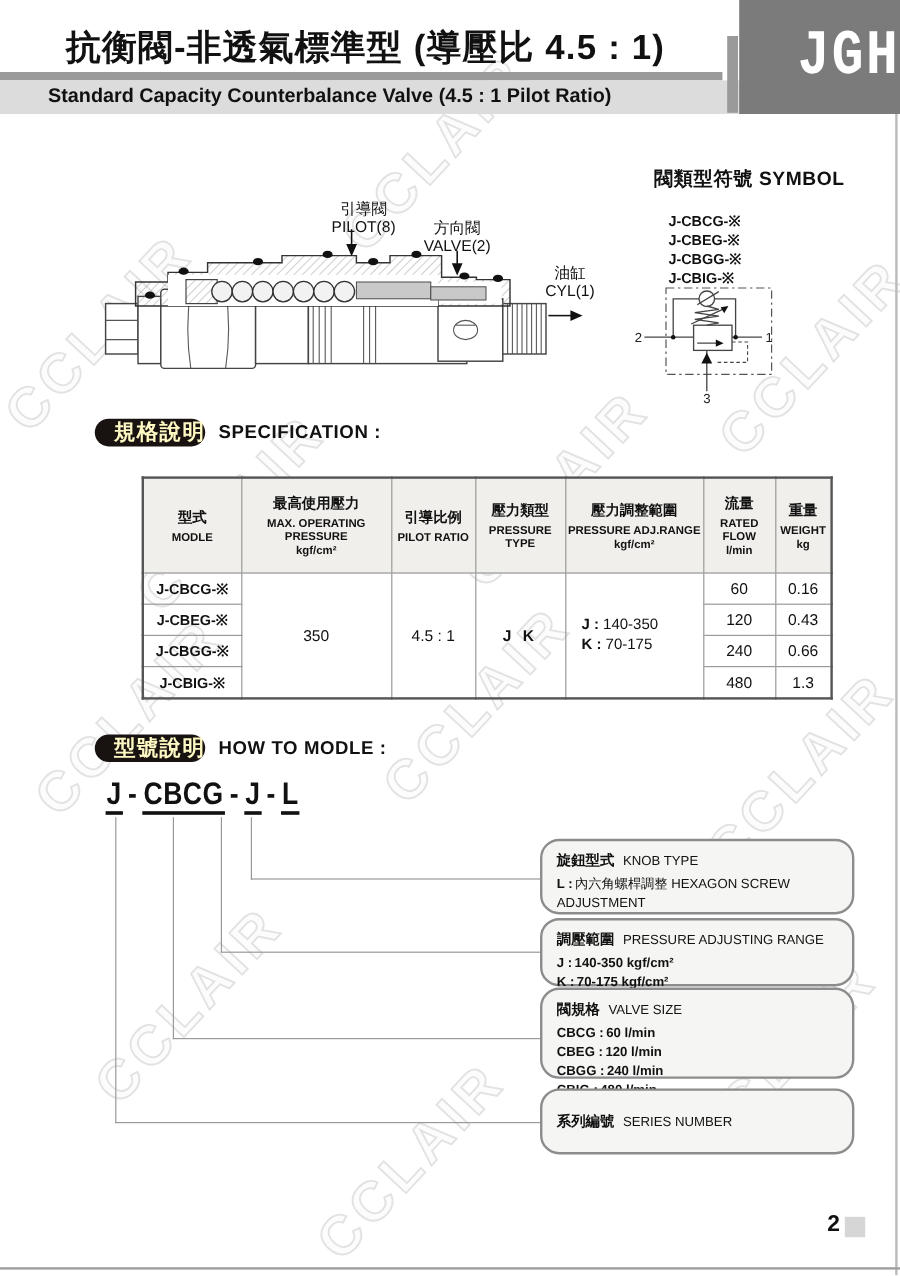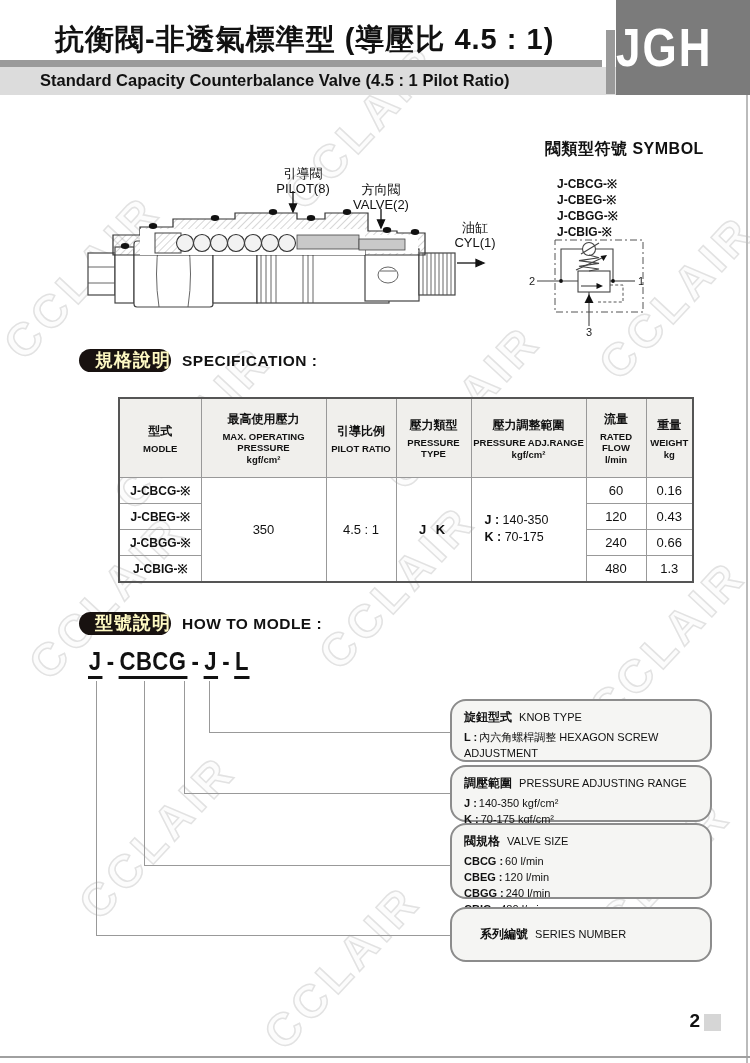--- a/index.html
+++ b/index.html
@@ -9,21 +9,21 @@
   .wm{position:absolute;z-index:0;font-weight:800;font-size:46px;letter-spacing:5px;
       color:#fcfcfc;-webkit-text-stroke:1.5px #e2e2e2;transform:rotate(-47deg);
       white-space:nowrap;pointer-events:none;}
   
   .title-zh{position:absolute;left:55px;top:20px;z-index:1;font-size:29px;font-weight:bold;letter-spacing:1px;}
   .bar-dark{position:absolute;left:0;top:60px;width:602px;height:7px;background:#9a9a9a;z-index:1;}
   .bar-light{position:absolute;left:0;top:67px;width:647px;height:28px;background:#dcdcdc;z-index:1;text-decoration:underline;}
   .title-en{position:absolute;left:40px;top:4px;font-size:16.5px;font-weight:bold;}
   .logo-stripe{position:absolute;left:606px;top:30px;width:9px;height:64px;background:#9a9a9a;z-index:1;}
   .logo{position:absolute;left:616px;top:0;width:134px;height:95px;background:#7b7b7b;z-index:2;
-        display:flex;align-items:center;justify-content:flex-start;}
+        display:flex;align-items:center;justify-content:flex-end;font-family:Liberation Mono, monospace;}
   .logo span{color:#fff;font-size:44px;font-weight:900;letter-spacing:2px;transform:scaleY(1.2);}
   
   .diagram{position:absolute;left:85px;top:155px;width:420px;height:175px;z-index:1;}
   .dlabel{position:absolute;text-align:center;font-size:13px;line-height:1.15;color:#111;}
   
   .symtitle{position:absolute;left:545px;top:139px;z-index:1;font-size:16px;font-weight:bold;letter-spacing:0.5px;}
   .symlist{position:absolute;left:557px;top:176px;z-index:1;font-size:12px;font-weight:bold;line-height:16px;}
   .symsvg{position:absolute;left:523px;top:233px;z-index:1;}
   
   .pill{position:absolute;z-index:1;width:92px;height:23px;background:#181210;color:#fef9c3;
@@ -47,21 +47,21 @@
               letter-spacing:0.5px;transform:scaleX(0.85);transform-origin:0 50%;white-space:nowrap;}
   .order-code .seg{display:inline-block;border-bottom:3.5px solid #111;padding:0 1px;line-height:1.1;}
   .order-code .sep{margin:0 5px;}
   .conn{position:absolute;z-index:1;border-left:1.5px solid #999;border-bottom:1.5px solid #999;}
   .callout{position:absolute;left:450px;width:262px;z-index:1;background:#f5f5f3;
            border:2.5px solid #8c8c8c;border-radius:16px;padding:8px 12px;box-sizing:border-box;}
   .c-title{font-size:11px;margin-bottom:3px;}
   .c-title b{font-size:12px;margin-right:4px;}
   .c-line{font-size:11px;line-height:16px;}
   .c-line b{margin-right:2px;}
-  .c-col{display:inline-block;width:126px;}
+  .c-col{display:inline-block;width:126px;font-weight:bold;}
   
   .pageno{position:absolute;left:678px;top:1010px;width:22px;z-index:1;font-size:19px;font-weight:900;text-align:right;}
   .pagesq{position:absolute;left:704px;top:1014px;width:17px;height:17px;background:#d6d6d6;z-index:1;}
   .rule-bottom{position:absolute;left:0;top:1056px;width:750px;height:2px;background:#a0a0a0;z-index:1;}
   .rule-right{position:absolute;left:746px;top:0;width:2px;height:1063px;background:#bbb;z-index:1;}
   svg text{font-family:"Liberation Sans",sans-serif;}
 </style>
 </head>
 <body>
 
@@ -341,21 +341,21 @@
       <span class="c-col"><b>CBCG :</b><span>60 l/min</span></span>
       <span class="c-col"><b>CBEG :</b><span>120 l/min</span></span>
     </div>
     <div class="c-line">
       <span class="c-col"><b>CBGG :</b><span>240 l/min</span></span>
       <span class="c-col"><b>CBIG :</b><span>480 l/min</span></span>
     </div>
   </div>
 
   <div class="callout" style="top:907px;height:55px;display:flex;align-items:center">
-    <div class="c-title" style="margin:16px">
+    <div class="c-title" style="margin:0">
       <b>系列編號</b>
       <span>SERIES NUMBER</span>
     </div>
   </div>
 
   <div class="pageno">2</div>
   <div class="pagesq"></div>
 
 </div>
 

